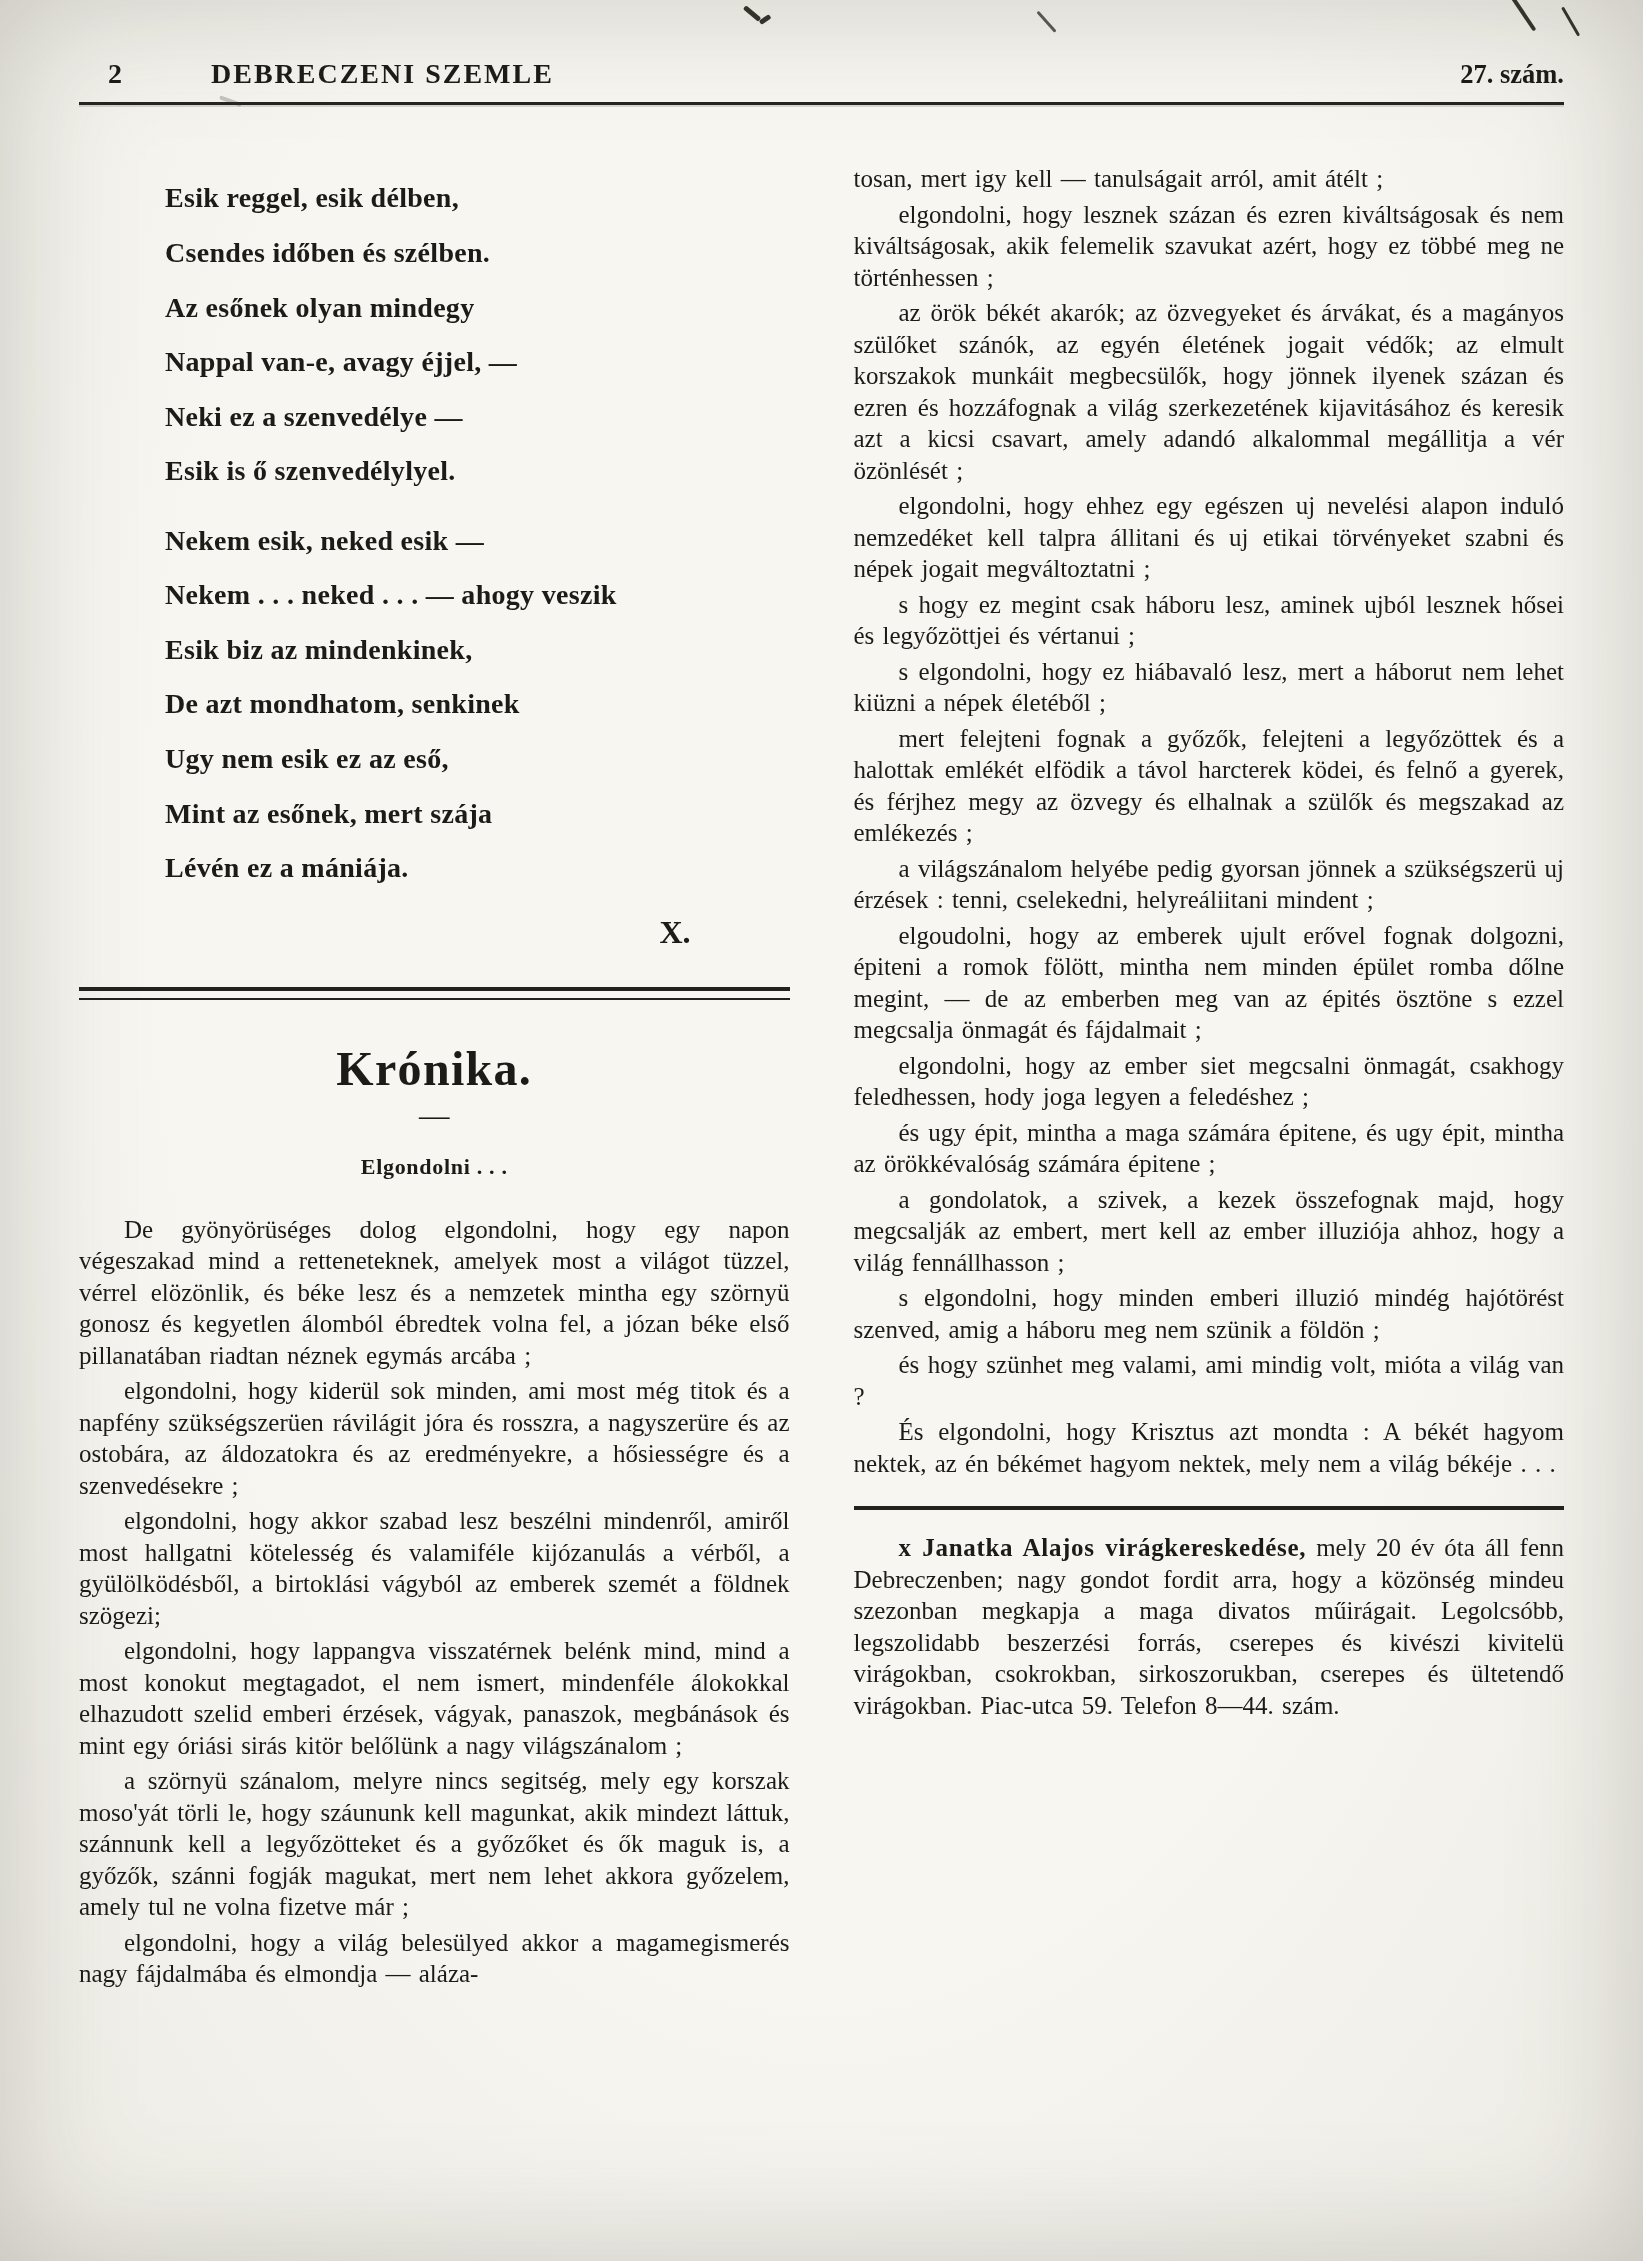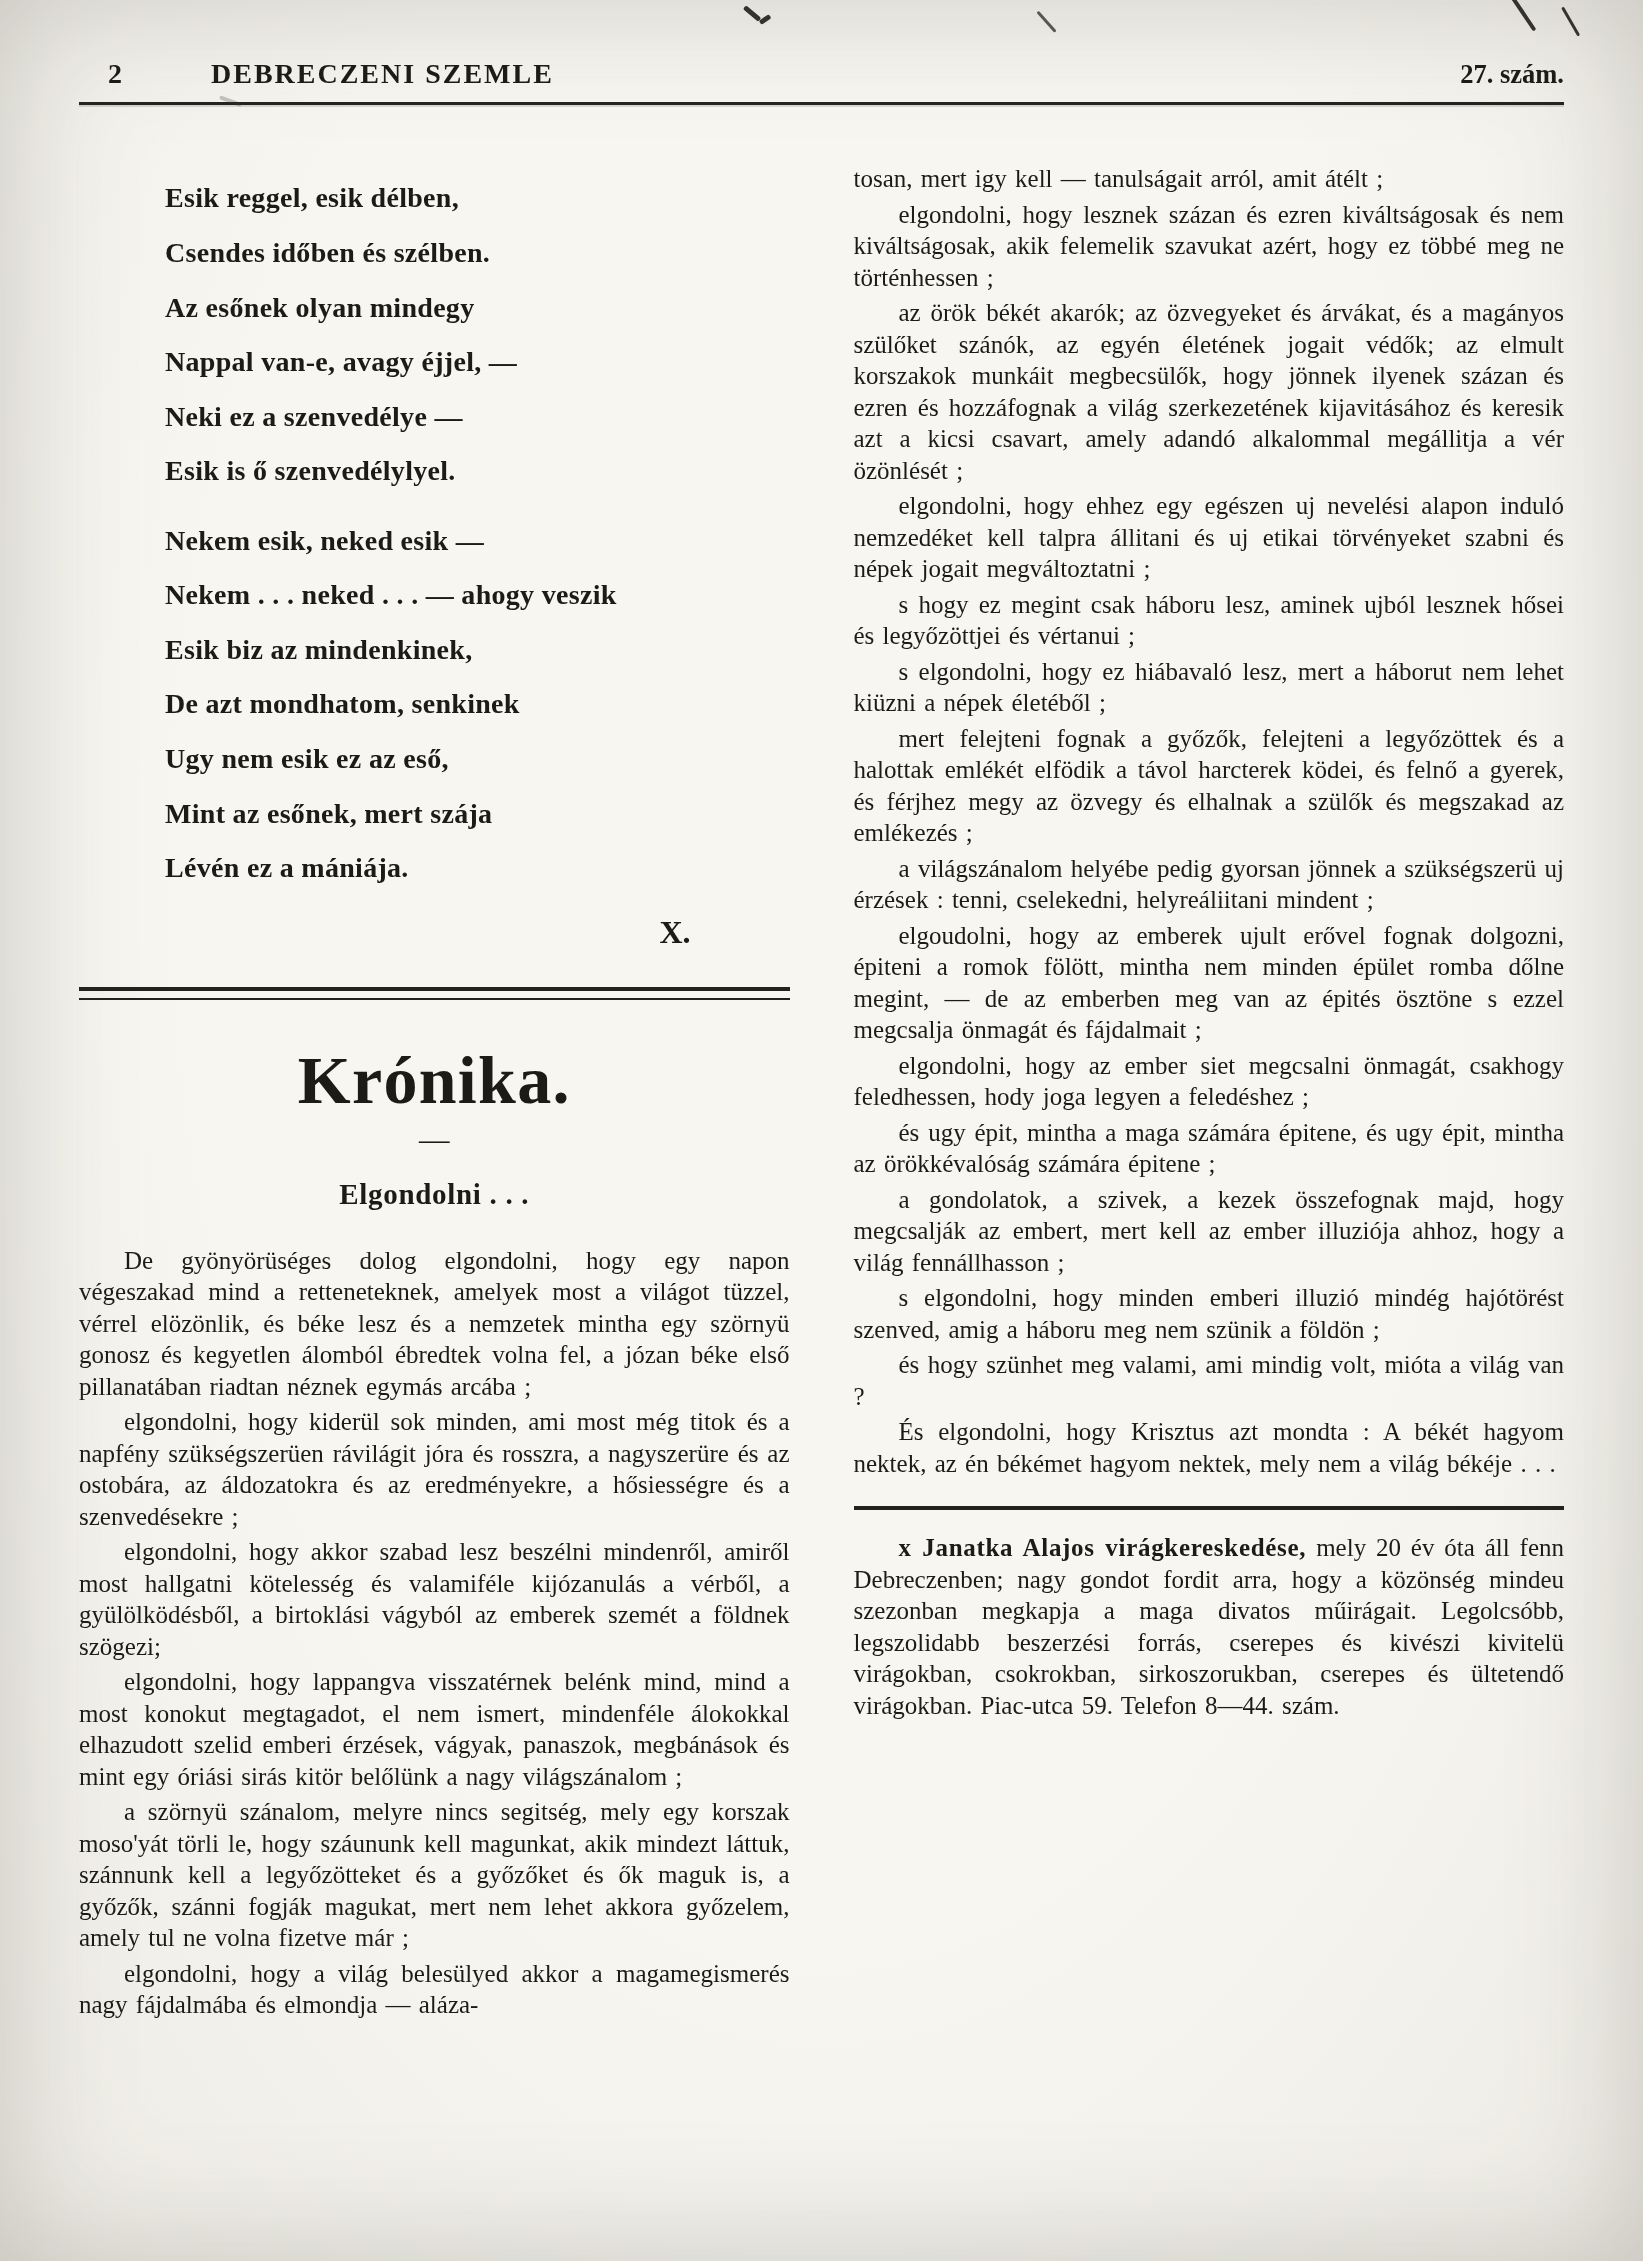--- a/index.html
+++ b/index.html
@@ -33,23 +33,23 @@
   .columns{display:flex;gap:64px;margin-top:58px;}
   .col{flex:1;min-width:0;}
 
   .poem{margin-left:70px;font-size:28px;line-height:1.38;font-weight:bold;letter-spacing:0.3px;}
   .stanza + .stanza{margin-top:30.5px;}
   .poem-line{margin:16px;}
   .sig{font-size:32px;font-weight:bold;text-align:right;padding-right:99px;margin-top:26.5px;}
 
   .double-rule{margin-top:36px;height:6.6px;border-top:4px solid #24221d;border-bottom:2.6px solid #24221d;}
 
-  .k-title{font-size:68px;font-weight:bold;text-align:center;margin:41px 0 0;letter-spacing:1.3px;}
+  .k-title{font-size:48px;font-weight:bold;text-align:center;margin:41px 0 0;letter-spacing:1.3px;}
   .k-dash{font-size:30.5px;text-align:center;margin-top:2.6px;}
-  .k-sub{font-size:29px;font-weight:bold;text-align:center;margin:20px 0 34px;letter-spacing:0.7px;}
+  .k-sub{font-size:22px;font-weight:bold;text-align:center;margin:20px 0 34px;letter-spacing:0.7px;}
 
   .body-par{
     font-size:25px;line-height:1.26;margin:0 0 4px;
     text-align:justify;text-indent:45px;word-spacing:2px;
   }
   .noindent{text-indent:0;}
 
   .ad-rule{height:4px;background:#24221d;margin:26.5px 0 22.5px;}
   .ad-lead{font-weight:bold;letter-spacing:0.7px;}
 </style>

